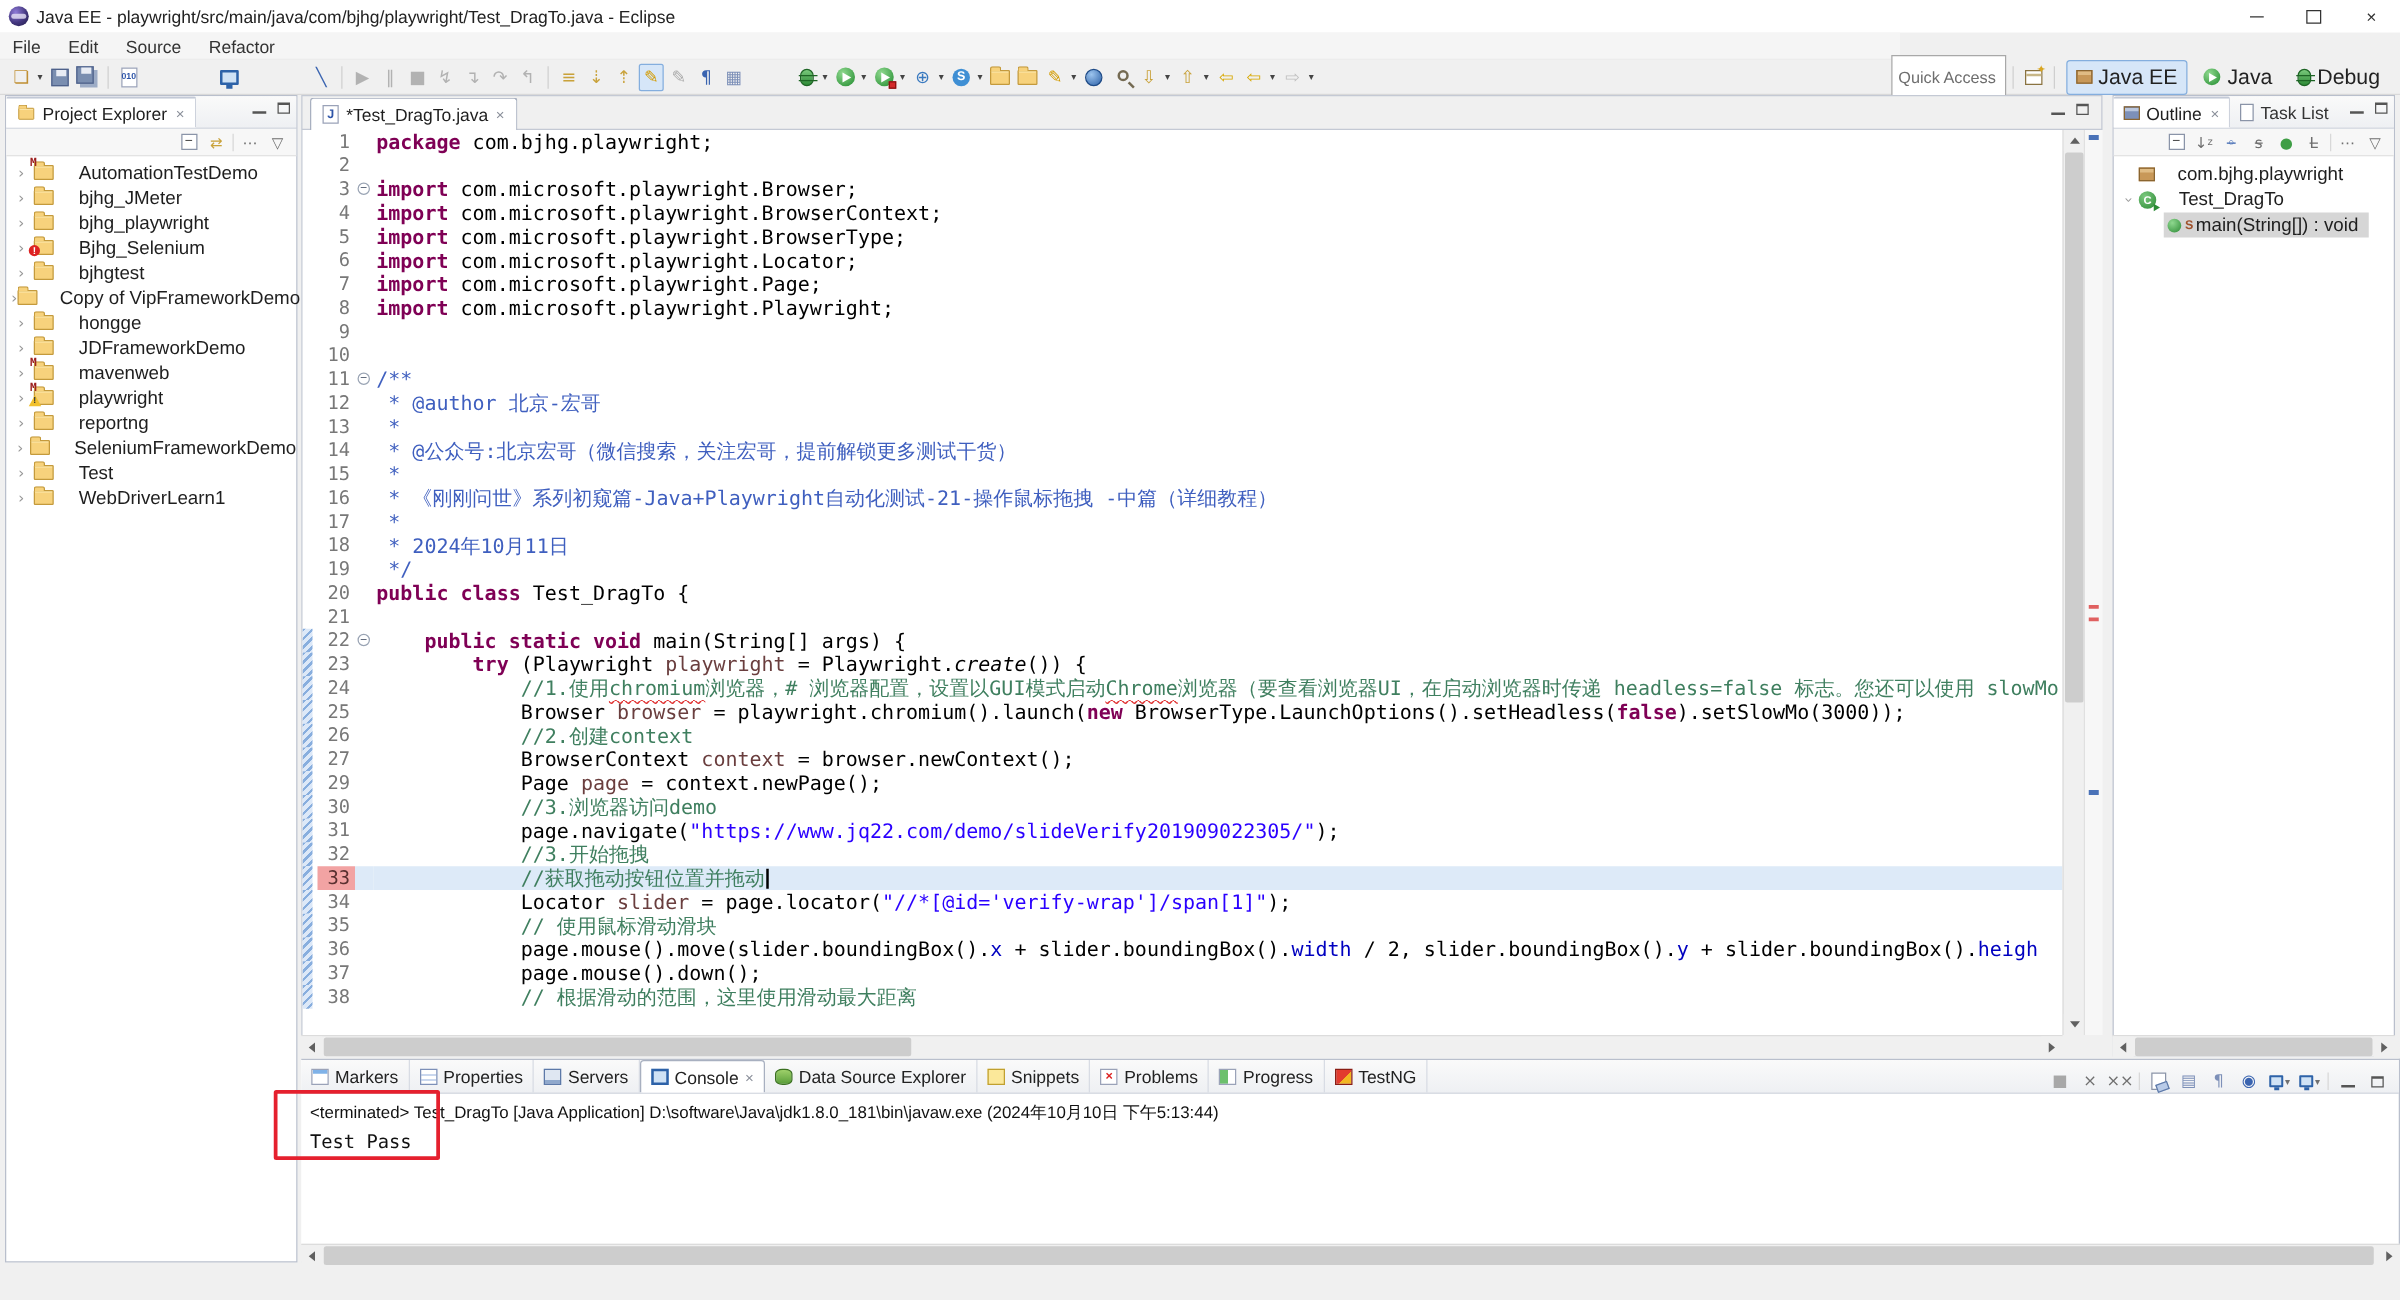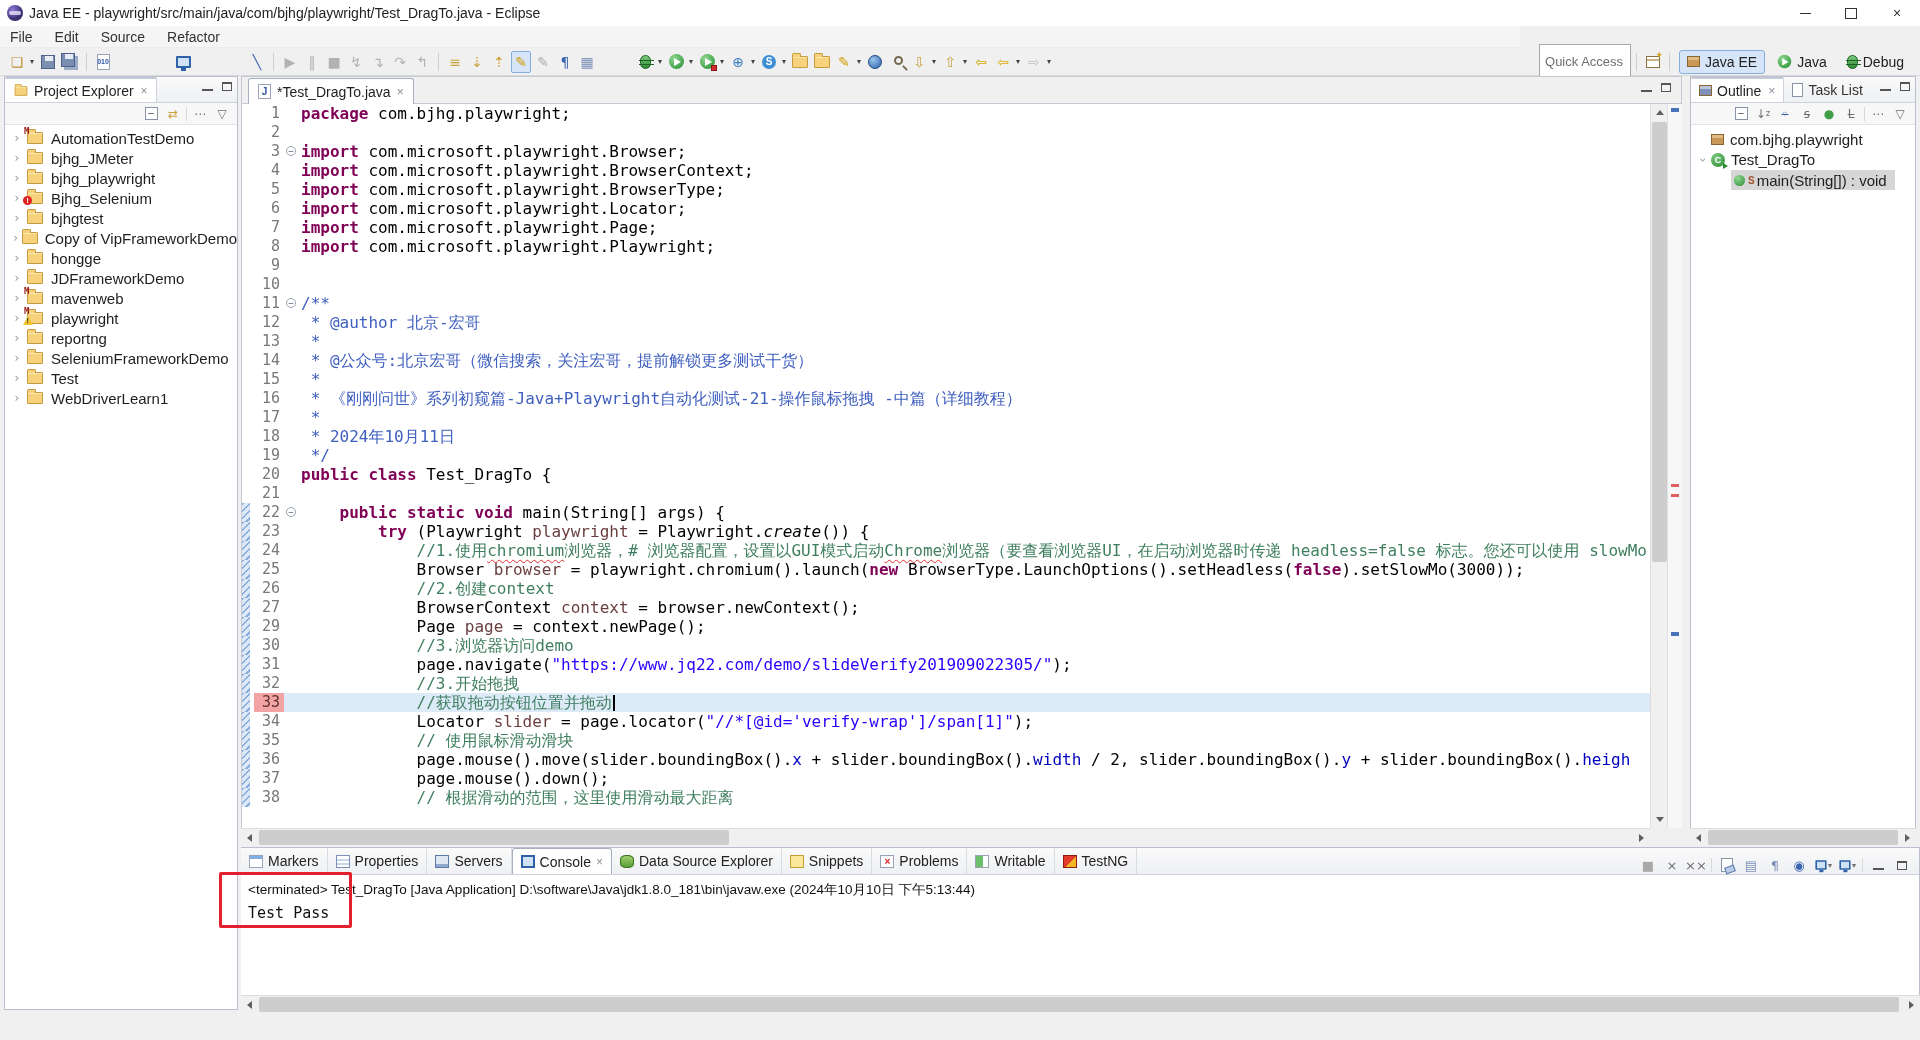--- a/index.html
+++ b/index.html
@@ -28,21 +28,21 @@
   #tb-left { display:flex; align-items:center; padding-left:6px; }
   .tbi { width:20px; height:22px; display:inline-flex; align-items:center; justify-content:center; font-size:14px; margin:0 1px; position:relative; }
   .tbi.active { background:#d6e6f8; border:1px solid #84aede; border-radius:2px; }
   .tbi.dis { opacity:.85; }
   .tb-sep { width:1px; height:18px; background:#cfcfcf; margin:0 5px; }
   .tb-gap { display:inline-block; }
   .dd { width:8px; height:22px; display:inline-flex; align-items:center; justify-content:center; font-size:8px; color:#444; margin-right:1px; }
   .tb-right { margin-left:auto; display:flex; align-items:center; padding-right:8px; }
   .qa { width:92px; height:21px; border:1px solid #a8a8a8; background:#fff; font-size:13px; padding:17px 5px; color:#444; font-family:"Liberation Sans",sans-serif; }
   .qa::placeholder { color:#6e6e6e; }
-  .persp { display:flex; align-items:center; font-size:14px; color:#222; }
+  .persp { display:flex; align-items:center; font-size:17px; color:#222; }
   .persp-btn { display:flex; align-items:center; gap:5px; padding:3px 7px; margin-left:4px; border-radius:3px; border:1px solid transparent; }
   .persp-btn.on { background:#d6e6f8; border-color:#84aede; }
   
   .i-save,.i-saveall { width:14px; height:14px; background:#7a8eb0; border:1px solid #4f618a; position:relative; }
   .i-save::after,.i-saveall::after { content:""; position:absolute; left:3px; top:0; width:8px; height:5px; background:#e8ecf4; }
   .i-saveall { box-shadow:3px 3px 0 #9dacc6; margin:-2px 3px 2px -2px;}
   .i-binary { width:13px; height:16px; background:#fff; border:1px solid #9aa2b8; font-size:7px; color:#2d54a8; display:flex; align-items:center; justify-content:center; font-weight:bold; }
   .i-monitor { width:15px; height:12px; background:#cfe2f5; border:2px solid #2d62a8; border-radius:1px; position:relative; }
   .i-monitor::after { content:""; position:absolute; left:3px; bottom:-5px; width:5px; height:3px; background:#2d62a8; }
   .i-debug { width:11px; height:14px; border-radius:6px; background:linear-gradient(#79c97c,#2e8a36); border:1px solid #1d6424; position:relative; }
@@ -82,21 +82,21 @@
   .tree { padding-top:3px; }
   .trow { display:flex; align-items:center; height:20px; font-size:15px; }
   .chev { width:16px; text-align:center; color:#9a9a9a; font-size:12px; margin-left:4px; }
   .chev.open { transform:rotate(90deg); }
   .ticon { width:20px; display:flex; justify-content:center; position:relative; }
   .badge { position:absolute; font-weight:bold; }
   .badge-m { top:-6px; left:-1px; font-size:9px; color:#9c2020; font-family:"DejaVu Sans Mono",monospace;}
   .badge-err { top:4px; left:-2px; width:9px; height:9px; background:#d22; color:#fff; border-radius:50%; font-size:8px; line-height:9px; text-align:center; }
   .badge-warn { top:4px; left:-2px; width:0; height:0; border-left:5px solid transparent; border-right:5px solid transparent; border-bottom:9px solid #f2c12e; }
   .badge-warn::after{ content:"!"; position:absolute; left:-1.5px; top:1px; font-size:7px; color:#333; }
-  .tlabel { margin-left:6px; white-space:nowrap; }
+  .tlabel { margin-left:18px; white-space:nowrap; }
   
   .ed-tabstrip { position:absolute; left:241px; top:76px; width:1441px; height:28px; background:#f0f0f0; border:1px solid #c4c9d4; border-bottom:1px solid #c4c9d4; }
   .ed-tab { position:absolute; left:6px; top:1px; height:26px; background:#fff; border:1px solid #a8b0c0; border-bottom:none; border-radius:3px 3px 0 0; display:flex; align-items:center; gap:6px; padding:0 9px; font-size:14px; }
   .jfile { width:13px; height:15px; background:#fff; border:1px solid #9aa2b8; color:#2d54a8; font-weight:bold; font-size:10px; text-align:center; line-height:14px; }
   .editor-body { position:absolute; left:241px; top:104px; width:1409px; height:724px; background:#fff; border-left:1px solid #c4c9d4; overflow:hidden; }
   .code-row { display:flex; height:19px; font-family:"DejaVu Sans Mono", monospace; font-size:16px; line-height:19px; }
   .ann { width:12px; flex:none; }
   .ann.hatch { background:repeating-linear-gradient(135deg,#88aede 0 2px,#dce8f8 2px 5px); width:8px; margin-right:4px; }
   .num { width:30px; flex:none; text-align:right; padding-right:4px; color:#787878; font-size:15px; }
   .num.pink { background:#f2a3a3; color:#5a3030; }
@@ -817,21 +817,21 @@
         <div class="btab">
           <span class="bticon bt-snippets"></span>
           <span>Snippets</span>
         </div>
         <div class="btab">
           <span class="bticon bt-problems">×</span>
           <span>Problems</span>
         </div>
         <div class="btab">
           <span class="bticon bt-progress"></span>
-          <span>Writable</span>
+          <span>Progress</span>
         </div>
         <div class="btab">
           <span class="bticon bt-testng"></span>
           <span>TestNG</span>
         </div>
         <div class="ct-icons">
           <span class="cti">
             <span class="gly" style="color: rgb(168, 168, 168);">■</span>
           </span>
           <span class="cti">

